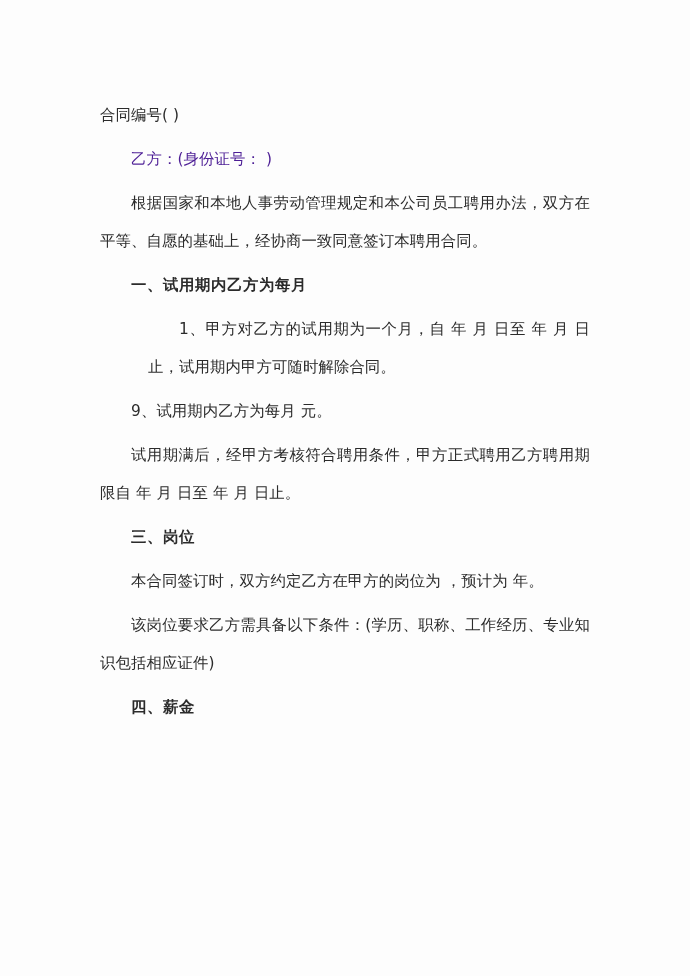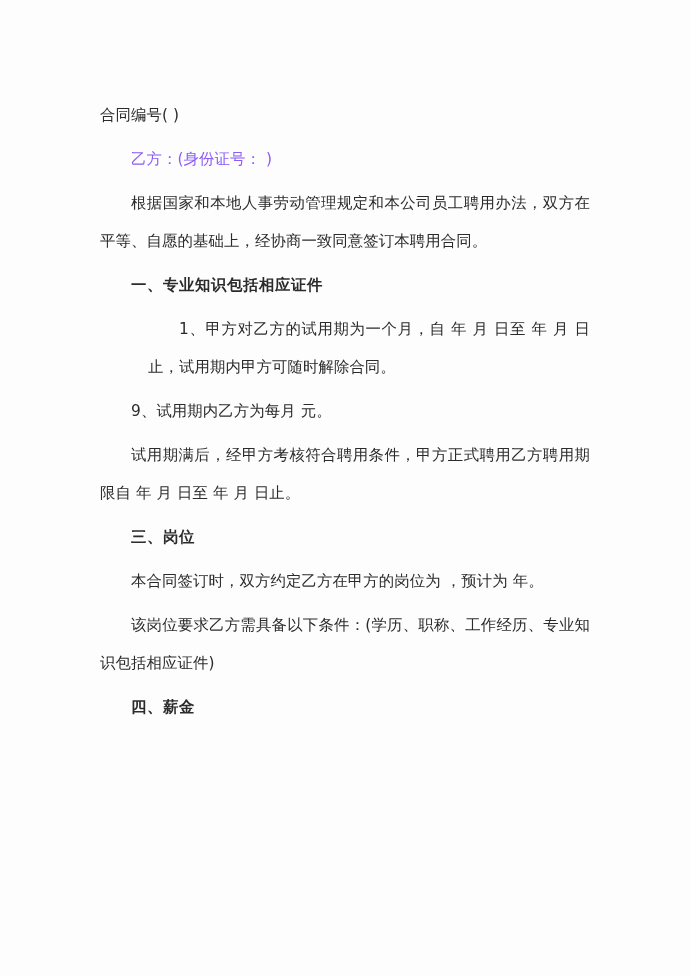--- a/index.html
+++ b/index.html
@@ -72,25 +72,25 @@
 </style>
 </head>
 <body style="background: rgb(253, 253, 253);">
 
 <div class="page" style="background: rgb(253, 253, 253);">
   <div class="doc-body">
 
     <p class="para flush" style="color: rgb(43, 43, 43);">合同编号( )</p>
 
 
-    <p class="para indent" style="color: #8b5cf6;">乙方：(身份证号： )</p>
+    <p class="para indent" style="color: #4c1d95;">乙方：(身份证号： )</p>
 
     <p class="para indent" style="color: rgb(43, 43, 43);">根据国家和本地人事劳动管理规定和本公司员工聘用办法，双方在平等、自愿的基础上，经协商一致同意签订本聘用合同。</p>
 
-    <p class="para heading" style="color: rgb(43, 43, 43);">一、专业知识包括相应证件</p>
+    <p class="para heading" style="color: rgb(43, 43, 43);">一、试用期内乙方为每月</p>
 
     <p class="para indent" style="color: rgb(43, 43, 43); margin-left: 48px;">1、甲方对乙方的试用期为一个月，自 年 月 日至 年 月 日止，试用期内甲方可随时解除合同。</p>
 
     <p class="para indent" style="color: rgb(43, 43, 43);">9、试用期内乙方为每月 元。</p>
 
 
     <p class="para indent" style="color: rgb(43, 43, 43);">试用期满后，经甲方考核符合聘用条件，甲方正式聘用乙方聘用期限自 年 月 日至 年 月 日止。</p>
 
     <p class="para heading" style="color: rgb(43, 43, 43);">三、岗位</p>
 

